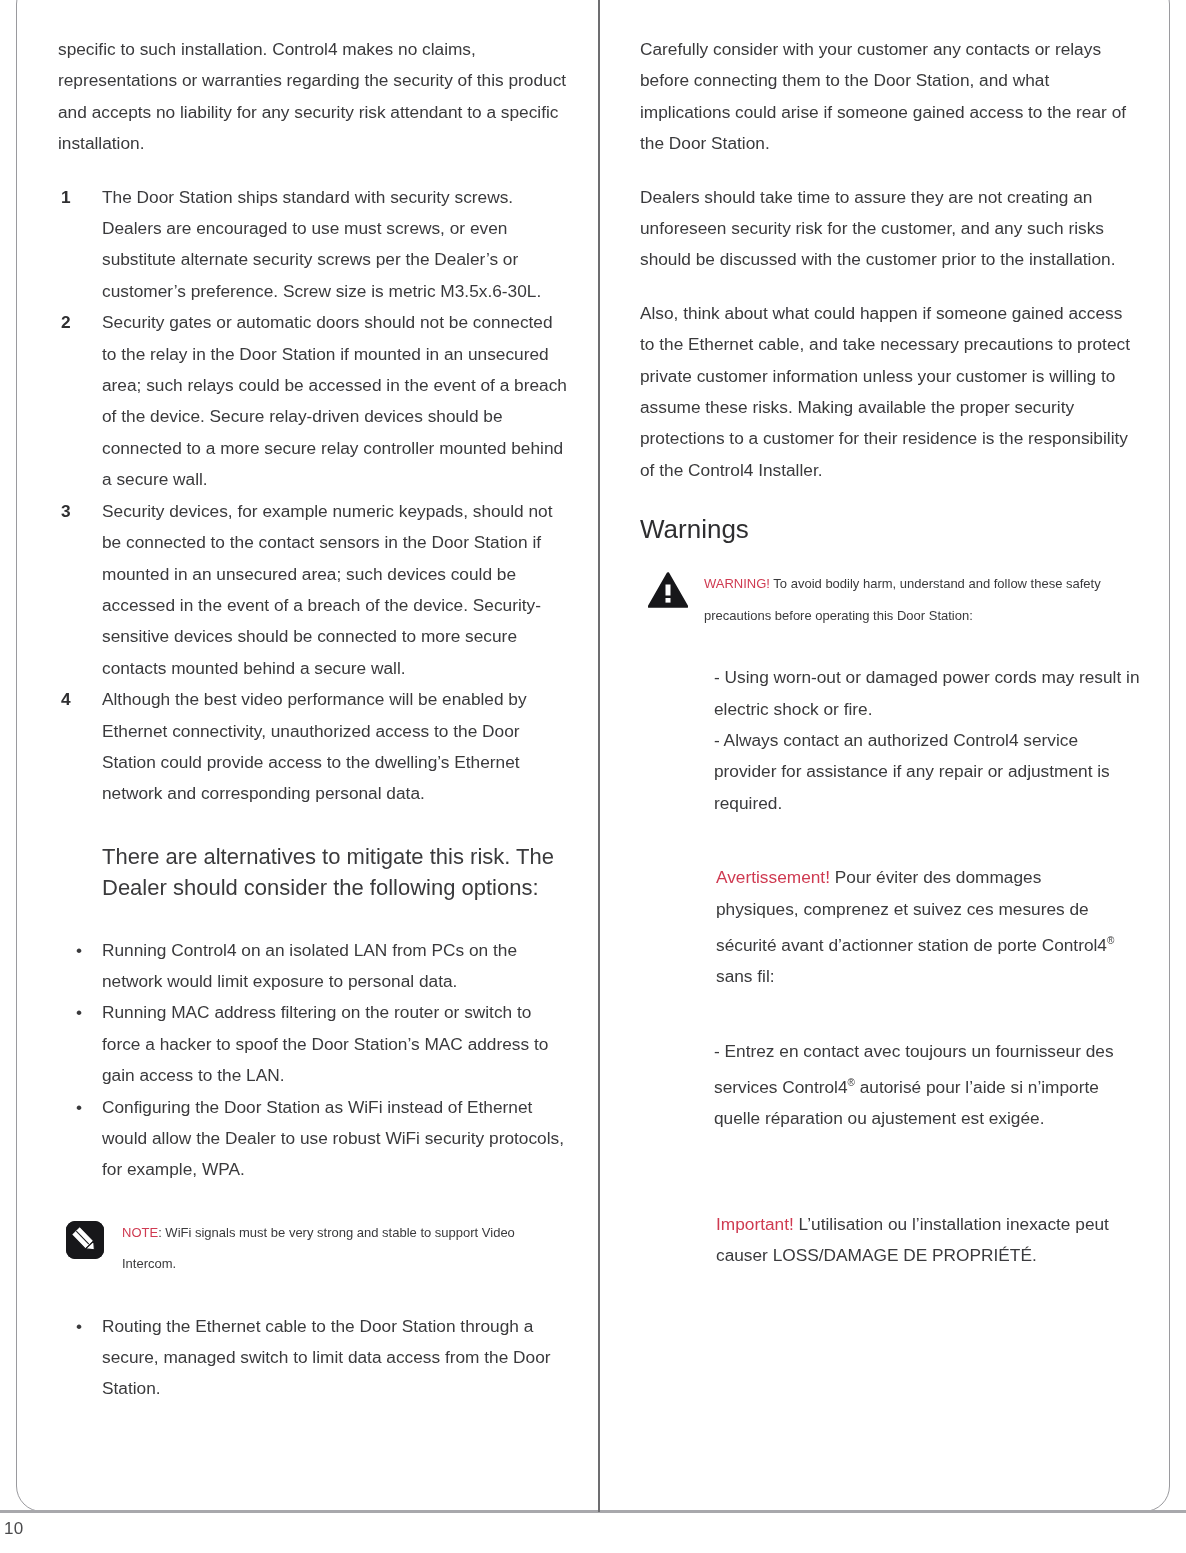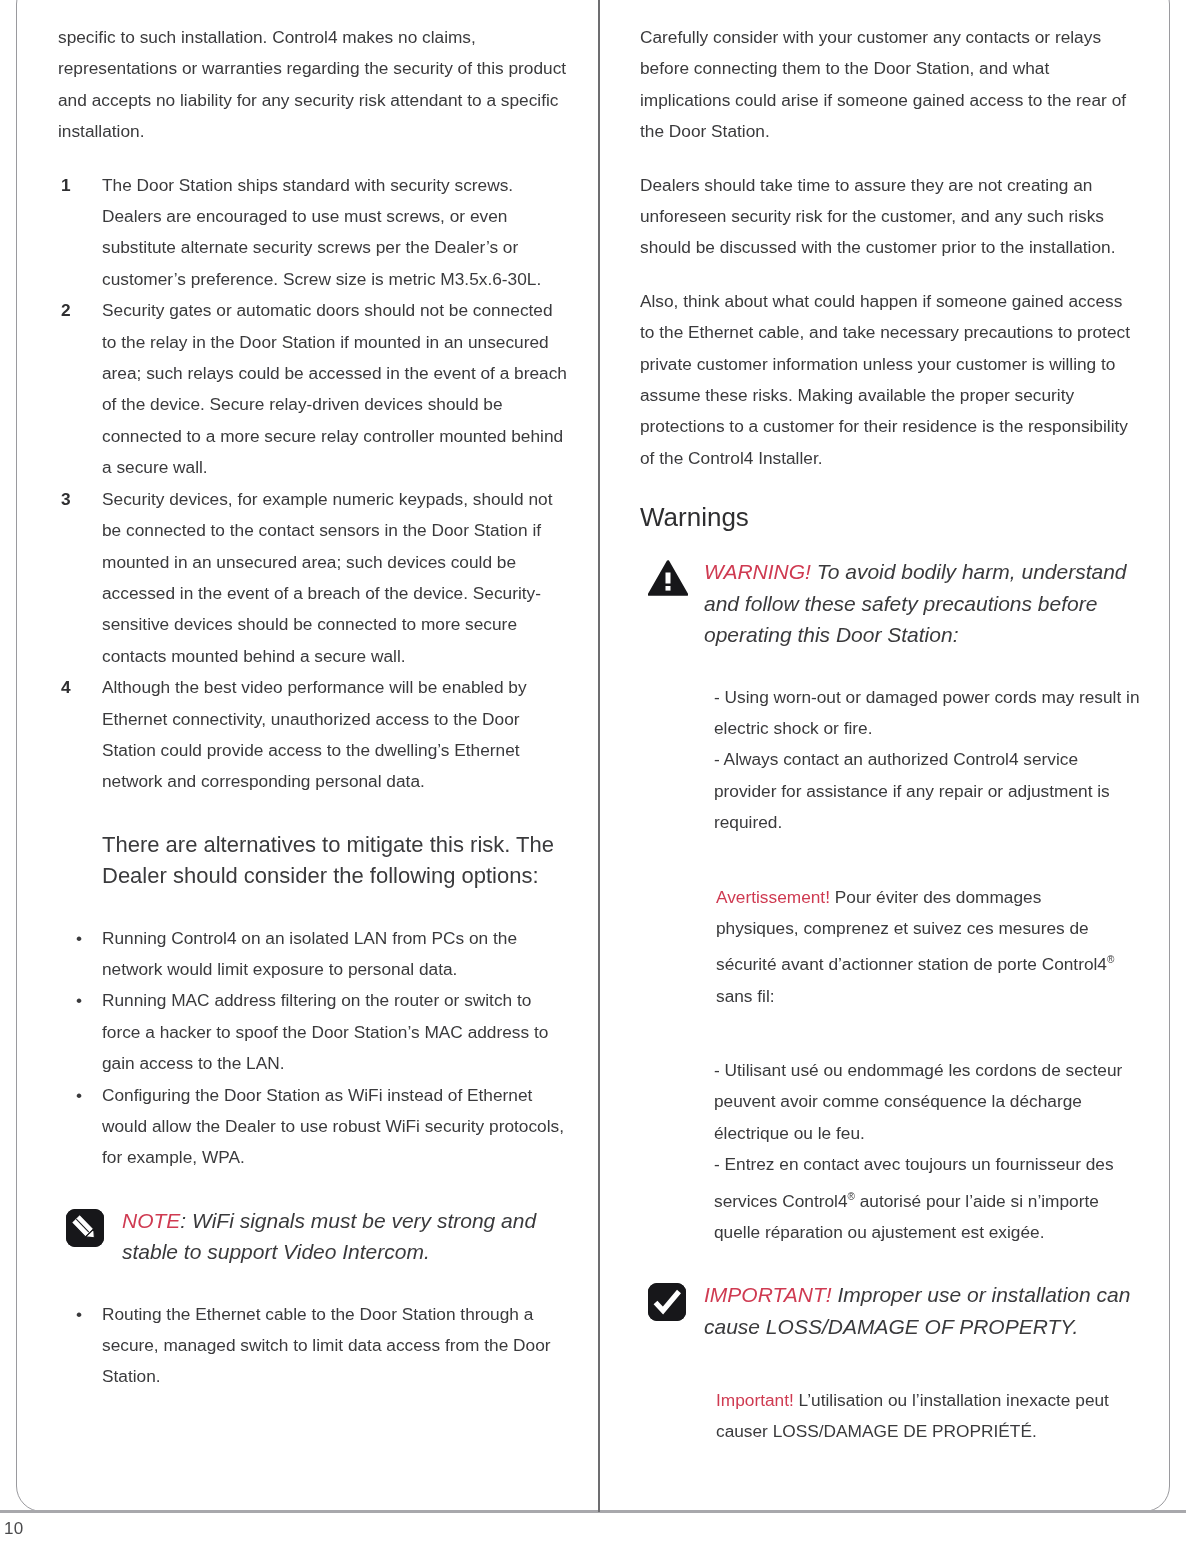--- a/index.html
+++ b/index.html
@@ -52,21 +52,21 @@
     left: 4px;
     top: 1519px;
     font-size: 17px;
     color: #4a4a4c;
     letter-spacing: 0.2px;
   }
 
   .columns {
     position: absolute;
     left: 0;
-    top: 0;
+    top: 12px;
     width: 1186px;
     height: 1512px;
   }
   .col {
     position: absolute;
     top: 22px;
   }
   .col-left {
     left: 58px;
     width: 510px;
@@ -134,23 +134,22 @@
     line-height: 34px;
   }
 
   
   .callout {
     position: relative;
     padding-left: 64px;
     margin: 0;
   }
   .callout .callout-text {
-    font-size: 21px;
-    line-height: 31.4px;
-    font-style: italic;
+    font-size: 13px;
+    line-height: 31.4px;
   }
   .callout-icon {
     position: absolute;
     left: 8px;
     top: 4px;
     width: 38px;
     height: 38px;
   }
   .icon-square {
     width: 38px;
@@ -285,36 +284,24 @@
 
       <p class="indent-sub">- Using worn-out or damaged power cords may result in electric shock or fire.</p>
       <p class="indent-sub">- Always contact an authorized Control4 service provider for assistance if any repair or adjustment is required.</p>
 
       <div class="spacer-31"></div>
 
       <p class="indent-sub-2"><span class="accent">Avertissement!</span><span> Pour éviter des dommages physiques, comprenez et suivez ces mesures de sécurité avant d’actionner station de porte Control4</span><sup class="reg">®</sup><span> sans fil:</span></p>
 
       <div class="spacer-31"></div>
 
-      <p class="indent-sub">- Utilisant usé ou endommagé les cordons de secteur peuvent avoir comme conséquence la décharge électrique ou le feu.</p>
       <p class="indent-sub"><span>- Entrez en contact avec toujours un fournisseur des services Control4</span><sup class="reg">®</sup><span> autorisé pour l’aide si n’importe quelle réparation ou ajustement est exigée.</span></p>
 
       <div class="spacer-31"></div>
 
-      <div class="callout">
-        <span class="callout-icon">
-          <span class="icon-square">
-            <svg width="38" height="38" viewBox="0 0 38 38">
-              <rect x="0" y="0" width="38" height="38" rx="9" fill="#17171a"></rect>
-              <polyline points="7.5,19.5 15,27.5 31,8.5" fill="none" stroke="#ffffff" stroke-width="5.2" stroke-linecap="butt" stroke-linejoin="miter"></polyline>
-            </svg>
-          </span>
-        </span>
-        <div class="callout-text"><span class="accent">IMPORTANT!</span><span> Improper use or installation can cause LOSS/DAMAGE OF PROPERTY.</span></div>
-      </div>
 
       <div class="spacer-31"></div>
 
       <p class="indent-sub-2"><span class="accent">Important!</span><span> L’utilisation ou l’installation inexacte peut causer LOSS/DAMAGE DE PROPRIÉTÉ.</span></p>
 
     </div>
 
   </div>
 </div>
 

